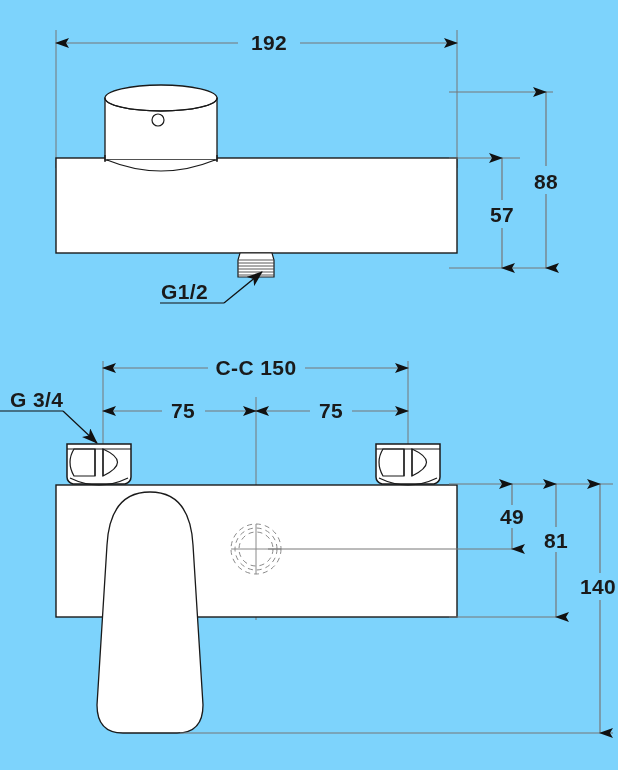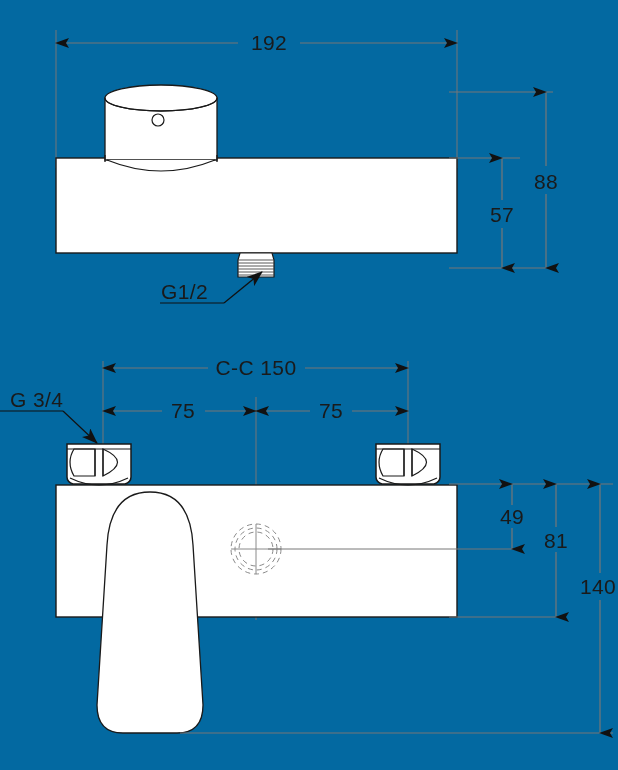--- a/index.html
+++ b/index.html
@@ -7,22 +7,23 @@
     padding: 0;
     background: #ffffff;
   }
   body {
     font-family: "Liberation Sans", sans-serif;
   }
   #drawing-root {
     position: relative;
     width: 618px;
     height: 770px;
-    background: #0369a1;
+    background: #7dd3fc;
     overflow: hidden;
+    font-weight: bold;
   }
   svg.tech-drawing {
     display: block;
     width: 618px;
     height: 770px;
   }
   .dim-text {
     font-family: "Liberation Sans", sans-serif;
     font-size: 21px;
     fill: #1a1a1a;

